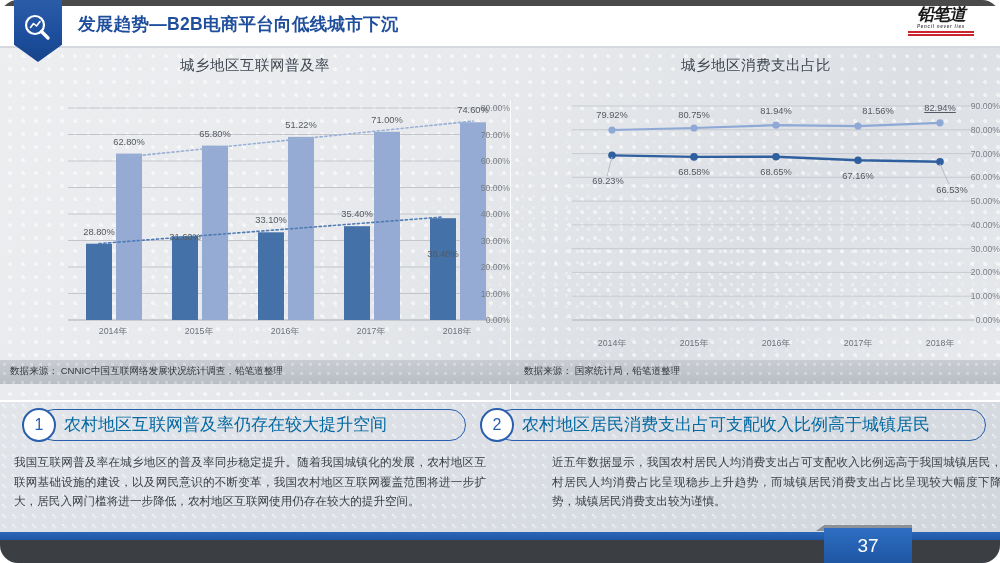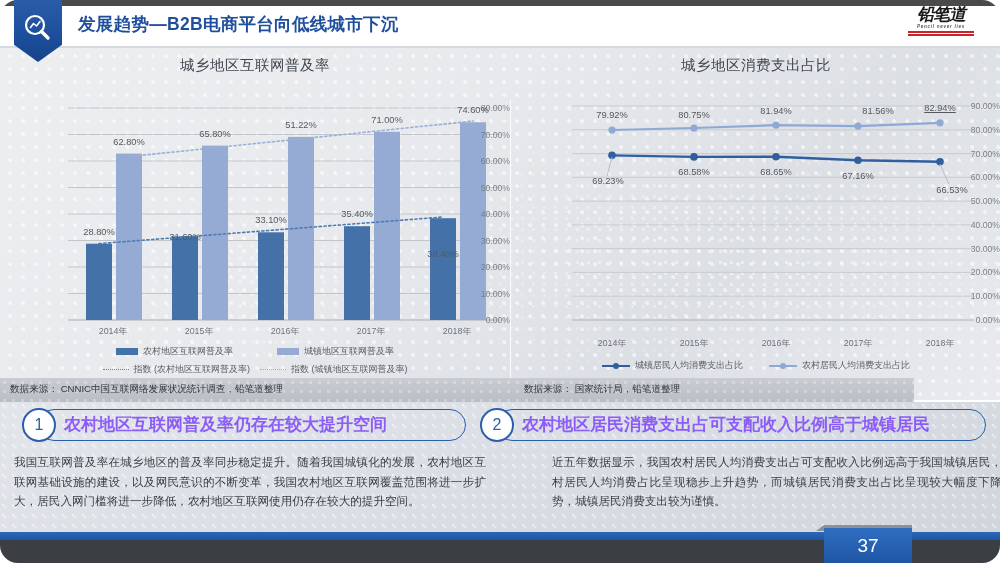--- a/index.html
+++ b/index.html
@@ -131,21 +131,21 @@
   }
   .swatch-line.light { background: #8fa9d6; }
   .swatch-line::after {
     content: ""; position: absolute; left: 50%; top: 50%;
     width: 6px; height: 6px; border-radius: 50%;
     transform: translate(-50%,-50%); background: inherit;
   }
 
   
   .source-bar {
-    position: absolute; left: 0; top: 378px; width: 914px; height: 24px;
+    position: absolute; left: 0; top: 360px; width: 1000px; height: 24px;
     background: linear-gradient(180deg,#c9ccd2 0%, #b9bdc5 100%);
     overflow: hidden;
   }
   .source-bar .texture {
     position: absolute; left: 0; top: 0; width: 1000px; height: 24px;
     background-image: radial-gradient(circle, rgba(255,255,255,.55) 1.4px, transparent 1.6px);
     background-size: 9px 9px; opacity: .5;
   }
   .source-text {
     position: absolute; top: 5px; font-size: 9.6px; color: #33373d;
@@ -176,21 +176,21 @@
   }
   .callout-circle {
     position: absolute; left: 0; top: 0; width: 34px; height: 34px;
     border-radius: 50%; border: 2px solid #2a5fae; background: #ffffff;
     display: flex; align-items: center; justify-content: center;
     font-size: 16px; color: #2a5fae; font-weight: normal;
     z-index: 3;
   }
   .callout-text {
     position: absolute; left: 42px; top: 5px;
-    font-size: 17px; font-weight: bold; color: #8b5cf6;
+    font-size: 17px; font-weight: normal; color: #0369a1;
     white-space: nowrap; z-index: 2;
   }
   .body-text {
     position: absolute; font-size: 11.6px; color: #3a3f46;
     line-height: 19.5px; text-align: justify;
   }
   .body-left  { left: 14px;  top: 452px; width: 472px; }
   .body-right { left: 520px; top: 452px; width: 462px; margin-left: 32px; }
 
   
@@ -303,42 +303,20 @@
         <div class="bar-label" style="left:443px;top:153px;margin-top:48px;">38.40%</div>
         <div class="bar-label" style="left:473px;top:57px;">74.60%</div>
 
         <div class="xtick" style="left:83px;top:278px;width:60px;">2014年</div>
         <div class="xtick" style="left:169px;top:278px;width:60px;">2015年</div>
         <div class="xtick" style="left:255px;top:278px;width:60px;">2016年</div>
         <div class="xtick" style="left:341px;top:278px;width:60px;">2017年</div>
         <div class="xtick" style="left:427px;top:278px;width:60px;">2018年</div>
       </div>
 
-      <div class="legend" style="top:297px;">
-        <div class="legend-row" style="gap:44px;">
-          <div class="legend-item">
-            <span class="swatch-bar" style="background:#4472a8;"></span>
-            <span class="lbl">农村地区互联网普及率</span>
-          </div>
-          <div class="legend-item">
-            <span class="swatch-bar" style="background:#95abd3;"></span>
-            <span class="lbl">城镇地区互联网普及率</span>
-          </div>
-        </div>
-        <div class="legend-row" style="gap:10px;margin-top:5px;">
-          <div class="legend-item">
-            <span class="swatch-dash"></span>
-            <span class="lbl">指数 (农村地区互联网普及率)</span>
-          </div>
-          <div class="legend-item">
-            <span class="swatch-dash light"></span>
-            <span class="lbl">指数 (城镇地区互联网普及率)</span>
-          </div>
-        </div>
-      </div>
     </div>
 
     <div class="panel panel-right">
       <div class="chart-title">城乡地区消费支出占比</div>
 
       <div class="plot" style="left:0;top:0;width:488px;height:300px;">
         <svg width="488" height="300" style="position:absolute;left:0;top:0;">
           <g stroke="#c7cbd1" stroke-width="1">
             <line x1="60" y1="58.0" x2="462" y2="58.0"></line>
             <line x1="60" y1="81.8" x2="462" y2="81.8"></line>

